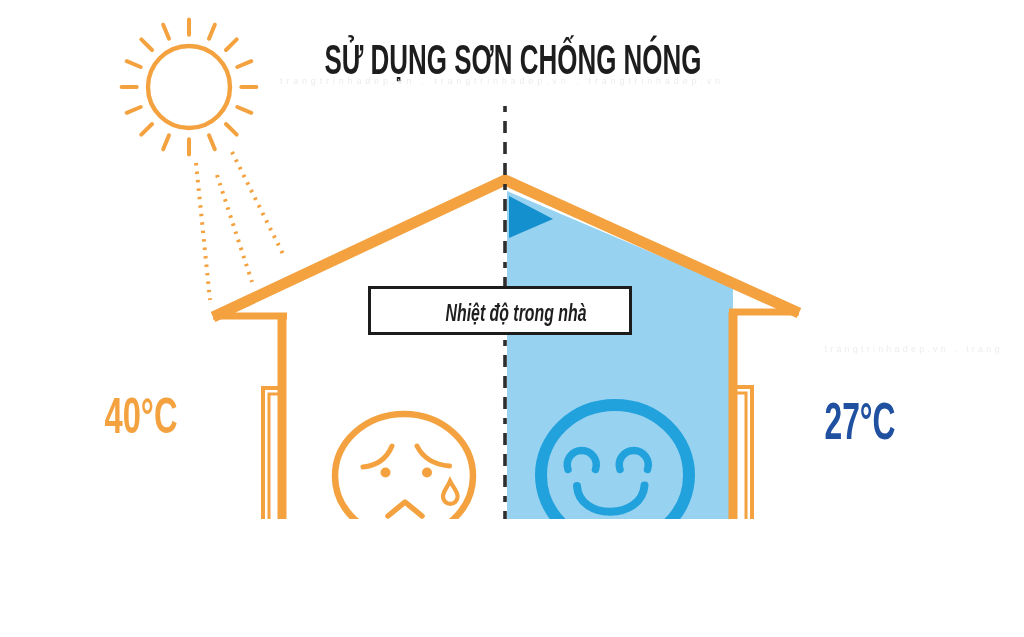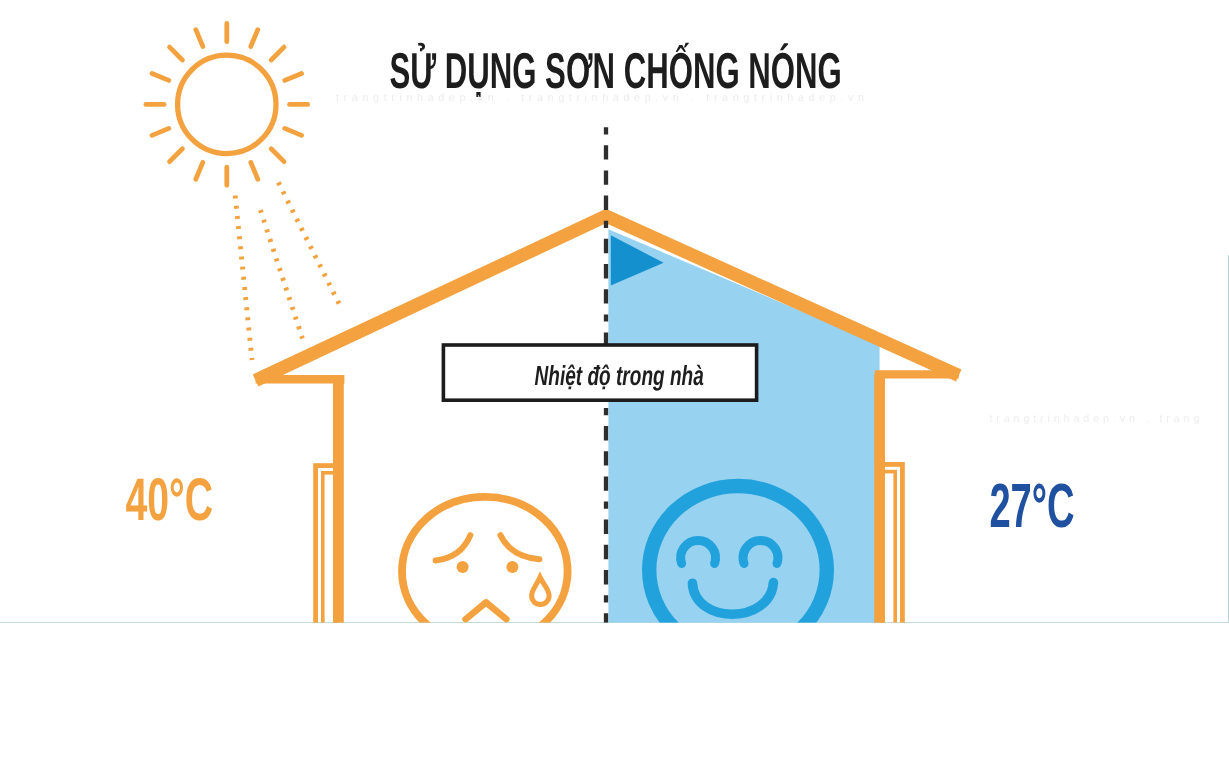--- a/index.html
+++ b/index.html
@@ -1,16 +1,16 @@
 <!DOCTYPE html>
 <html><head>
 <meta charset="utf-8">
 <style>
   html,body{margin:0;padding:0;background:#ffffff;}
-  #stage{position:relative;width:1024px;height:519px;background:#0f766e;overflow:hidden;}
+  #stage{position:relative;width:1024px;height:519px;background:#14b8a6;overflow:hidden;}
   svg{display:block;}
   text{font-family:"Liberation Sans", sans-serif;}
 </style>
 </head>
 <body>
 <div id="stage">
 <svg width="1024" height="637" viewBox="0 0 1024 637" xmlns="http://www.w3.org/2000/svg">
   <rect x="0" y="0" width="1024" height="637" fill="#ffffff"></rect>
 
   <text x="513" y="73.5" font-size="42" font-weight="bold" fill="#1d1d1d" text-anchor="middle" textLength="377" lengthAdjust="spacingAndGlyphs">SỬ DỤNG SƠN CHỐNG NÓNG</text>

